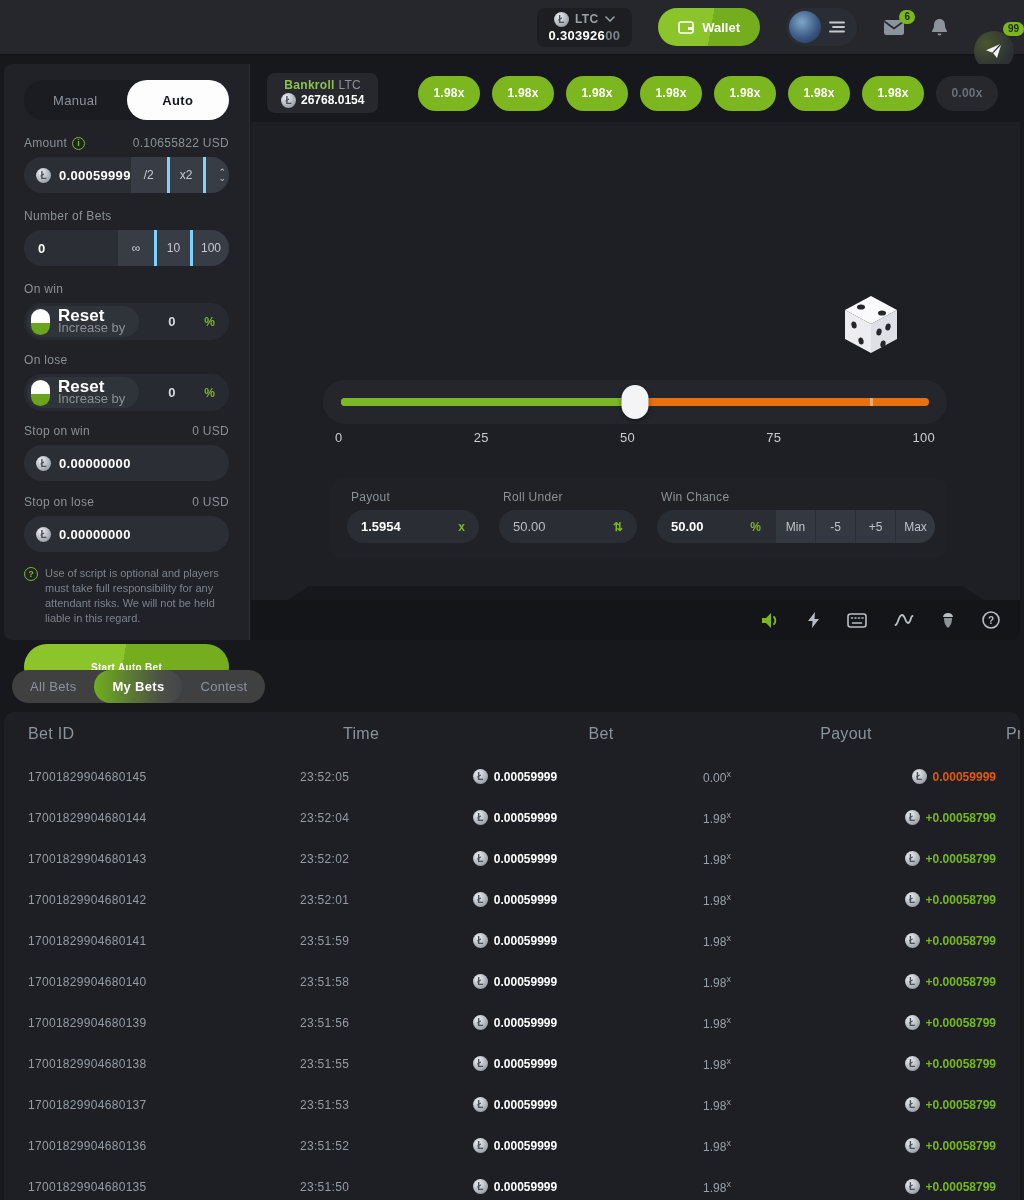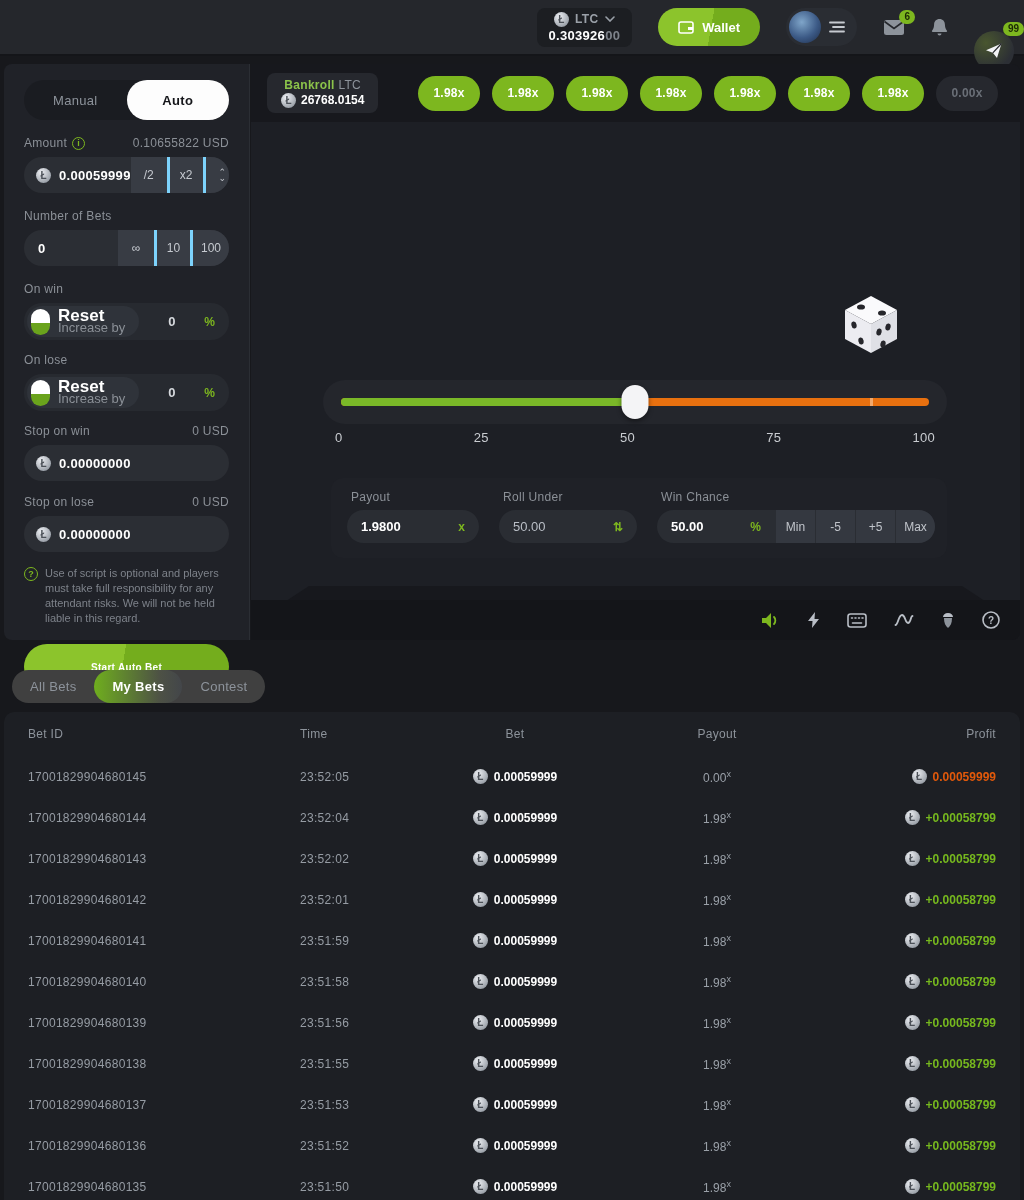--- a/index.html
+++ b/index.html
@@ -91,21 +91,21 @@
   .wc-btn { display:flex; align-items:center; justify-content:center; min-width:40px; align-self:stretch; background:#343840; color:#c0c4ca; font-size:12px; border-left:1px solid #2a2d33; cursor:pointer; }
   .house-edge { position:absolute; right:18px; top:486px; background:#2a2d33; color:#8d939b; font-size:12px; padding:8px 16px; border-radius:15px; letter-spacing:.3px; }
   .iconbar { position:absolute; left:0; bottom:0; width:769px; height:40px; background:#141519; display:flex; align-items:center; justify-content:flex-end; gap:27px; padding-right:20px; }
   .gicon { cursor:pointer; display:flex; }
 
   
   .bets-tabs { position:absolute; left:12px; top:670px; display:flex; align-items:center; background:#404040; border-radius:17px; height:33px; }
   .btab { padding:0 18px; color:#8d939b; font-size:13px; display:flex; align-items:center; height:100%; border-radius:17px; cursor:pointer; letter-spacing:.3px; }
   .btab.active { background:linear-gradient(90deg,#6fae1e, #4d5145 75%, #43464a); color:#fff; font-weight:bold; }
   .bet-table { position:absolute; left:4px; top:712px; width:1016px; height:488px; background:#1d1f24; border-radius:10px 10px 0 0; overflow:hidden; }
-  .thead { display:grid; grid-template-columns:272px 130px 170px 234px 1fr; padding:0 24px; height:44px; align-items:center; color:#8d939b; font-size:12px; letter-spacing:.3px; }
+  .thead { display:grid; grid-template-columns:272px 130px 170px 234px 1fr; padding:0 24px; height:44px; align-items:center; color:#8d939b; font-size:16px; letter-spacing:.3px;gap:43px; }
   .thead .c3, .trow .c3 { justify-self:center; }
   .thead .c4, .trow .c4 { justify-self:center; }
   .thead .c5, .trow .c5 { justify-self:end; }
   .trow { display:grid; grid-template-columns:272px 130px 170px 234px 1fr; padding:0 24px; height:41px; align-items:center; font-size:12px; }
   .trow .id, .trow .time { color:#969ca4; letter-spacing:.3px; }
   .cellbet { display:flex; align-items:center; gap:6px; color:#fff; font-weight:bold; }
   .cellpay { color:#9aa0a8; }
   .cellpay sup { font-size:9px; }
   .cellprofit { display:flex; align-items:center; gap:6px; font-weight:bold; }
   .cellprofit.win { color:#76b81e; }
@@ -317,21 +317,21 @@
           <span>25</span>
           <span>50</span>
           <span>75</span>
           <span>100</span>
         </div>
 
       <div class="stats">
         <div class="stat payout">
           <span class="slab">Payout</span>
           <div class="sbox">
-            <span class="sval">1.9800</span>
+            <span class="sval">1.5954</span>
             <span class="suffix">x</span>
           </div>
         </div>
         <div class="stat roll">
           <span class="slab">Roll Under</span>
           <div class="sbox">
             <span class="sval gray">50.00</span>
             <span class="suffix">⇅</span>
           </div>
         </div>

